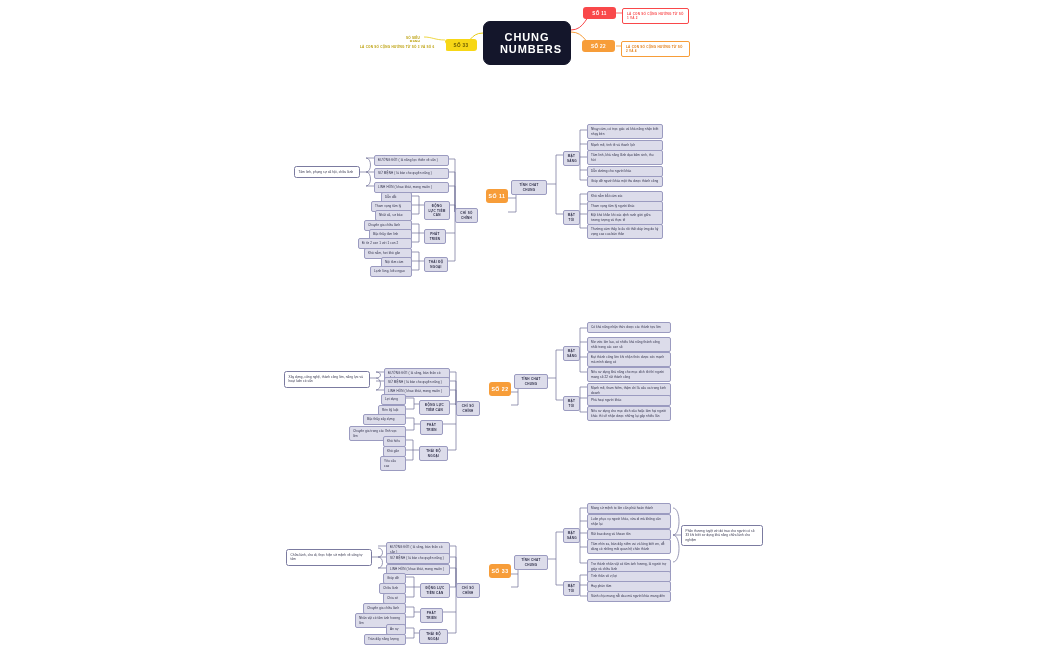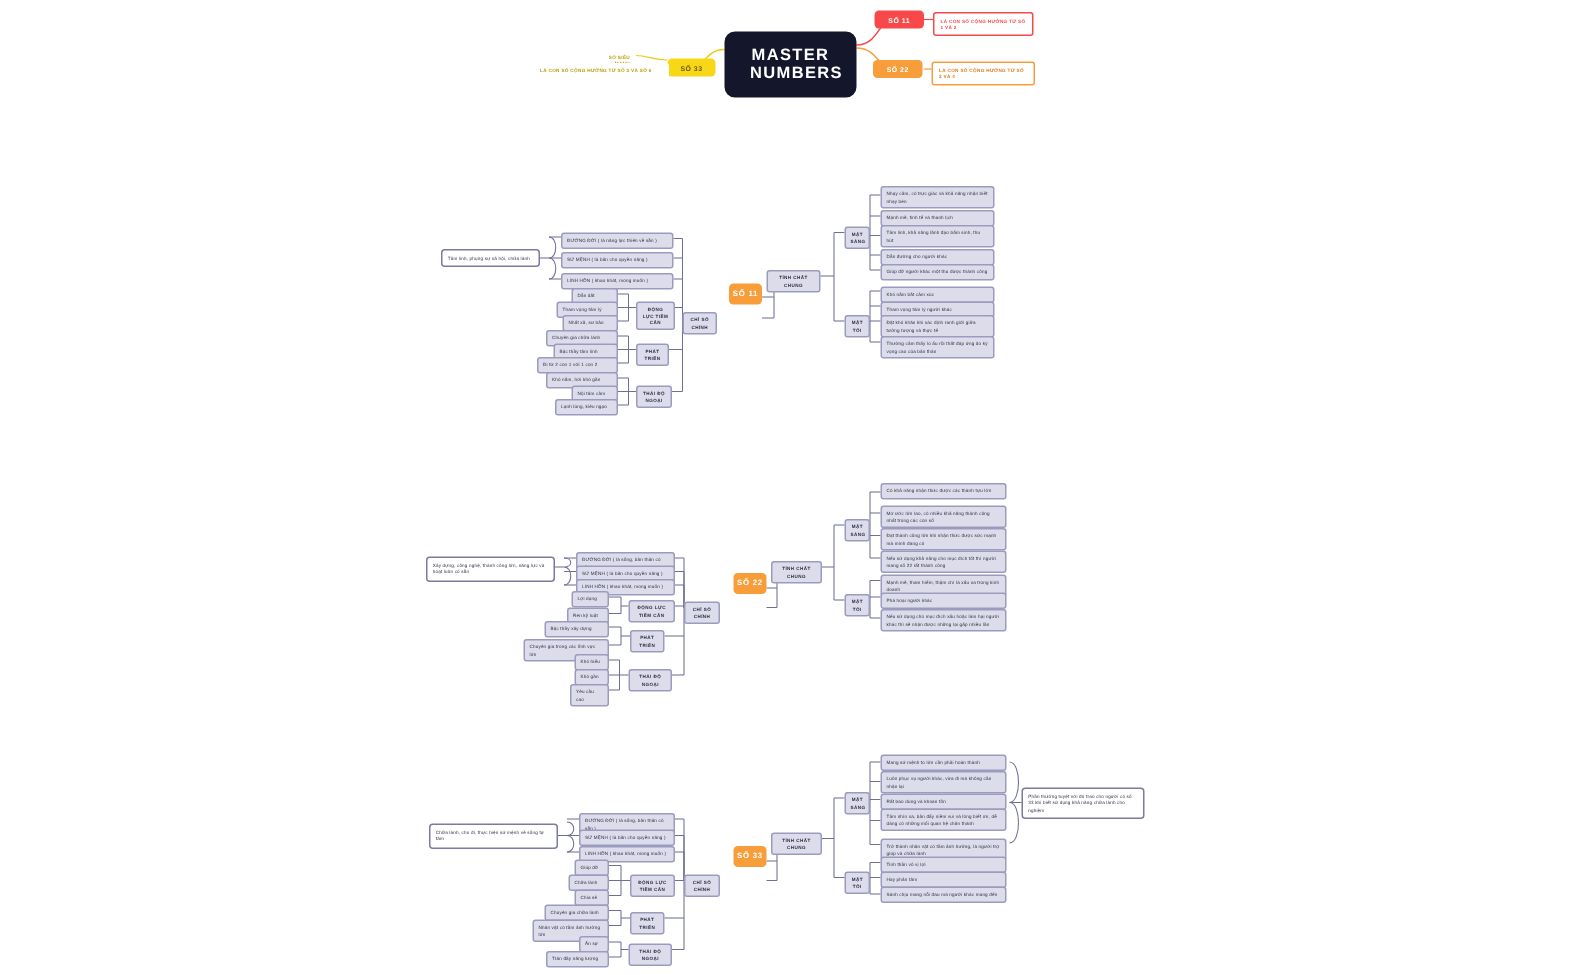--- a/index.html
+++ b/index.html
@@ -237,21 +237,21 @@
       <path d="M580,575 L587,575"></path>
         <path d="M580,585 L587,585"></path>
         <path d="M580,596 L587,596"></path>
       <path d="M580,575 L580,596"></path>
 
       <path d="M673,508 C681,508 681,535 673,535 M673,535 C681,535 681,562 673,562"></path>
       <path d="M673,535 L681,535"></path>
     </g>
   </svg>
 
-  <div class="node central" style="left:483px; top:21px; width:88px;">MASTER NUMBERS</div>
+  <div class="node central" style="left:483px; top:21px; width:88px;">CHUNG NUMBERS</div>
 
   <div class="node pill red" style="left:583px; top:7px; width:33px;">SỐ 11</div>
   <div class="node tagline red" style="left:622px; top:8px; width:67px;">LÀ CON SỐ CỘNG HƯỞNG TỪ SỐ 1 VÀ 2</div>
 
   <div class="node pill orange" style="left:582px; top:40px; width:33px;">SỐ 22</div>
   <div class="node tagline orange" style="left:621px; top:41px; width:69px;">LÀ CON SỐ CỘNG HƯỞNG TỪ SỐ 2 VÀ 4</div>
 
   <div class="node pill yellow" style="left:445px; top:39px; width:32px;">SỐ 33</div>
   <div class="node tagline yellow" style="left:392px; top:33px; width:32px; border:none;">SỐ SIÊU MẠNH</div>
   <div class="node tagline yellow l" style="left:356px; top:42px; width:90px; border:none;">LÀ CON SỐ CỘNG HƯỞNG TỪ SỐ 3 VÀ SỐ 6</div>

